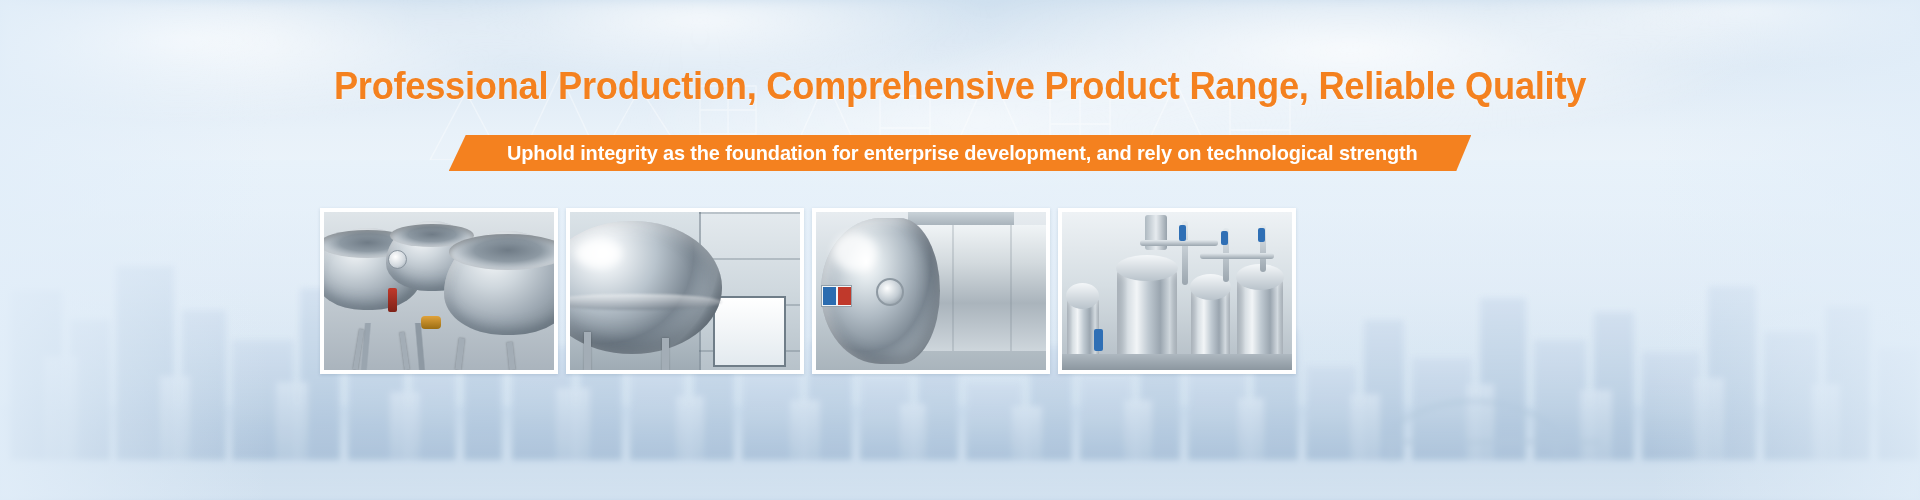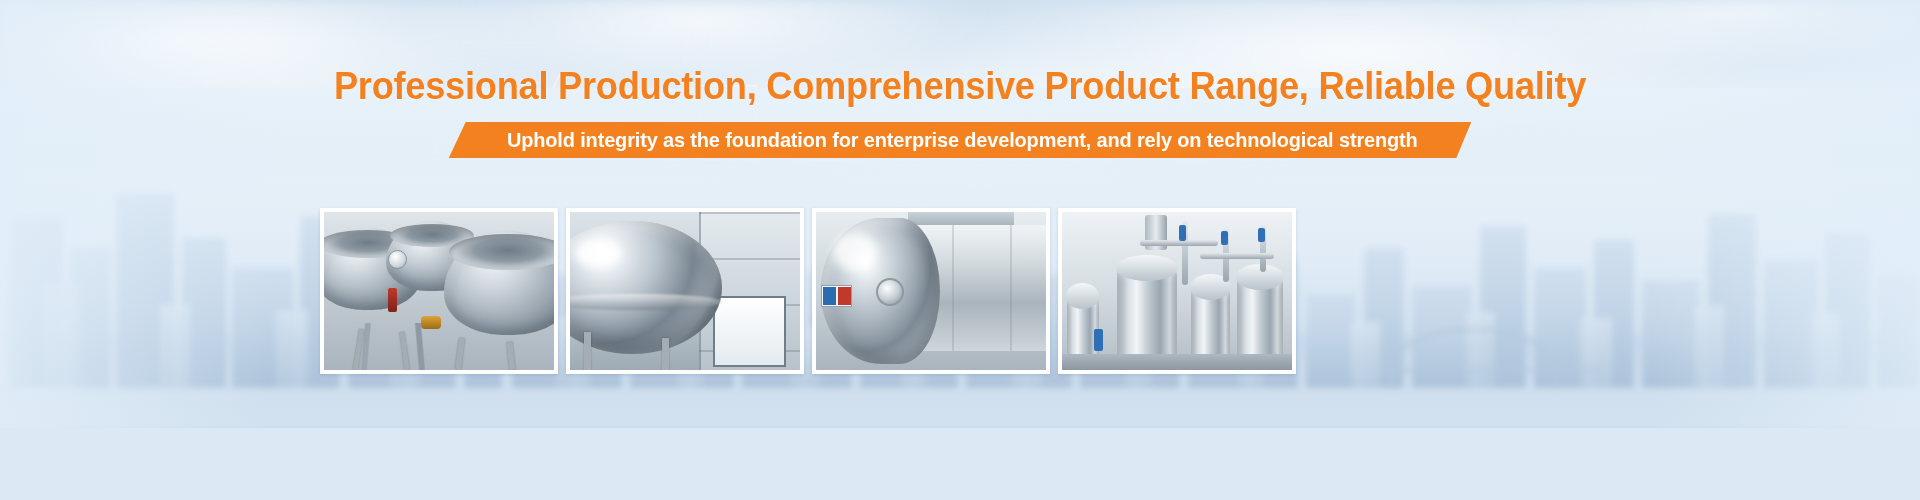--- a/index.html
+++ b/index.html
@@ -2,21 +2,21 @@
 <html><head>
 <meta charset="utf-8">
 <style>
   html,body{margin:0;padding:0;}
   body{
     width:1920px;height:500px;overflow:hidden;
     font-family:"Liberation Sans","DejaVu Sans",sans-serif;
     background:#dce9f5;
   }
   #banner{
-    position:relative;width:1920px;height:428px;overflow:hidden;
+    position:relative;width:1920px;height:500px;overflow:hidden;
   }
 
   
   .bg-sky{
     position:absolute;inset:0;
     background:
       linear-gradient(180deg,
         #cfe0ef 0%,
         #dbe8f4 10%,
         #e8f1f9 26%,
@@ -71,21 +71,21 @@
     letter-spacing:-0.3px;
     color:#F4811F;
     transform:scaleX(.93);
     transform-origin:center top;
     white-space:nowrap;
     text-shadow:0 1px 0 rgba(255,255,255,.55);
   }
 
   
   .ribbon-wrap{
-    position:absolute;left:0;top:120px;width:1920px;height:40px;
+    position:absolute;left:0;top:133px;width:1920px;height:40px;
     display:flex;align-items:center;justify-content:center;
   }
   .ribbon{
     position:relative;
     height:36px;
     display:flex;align-items:center;justify-content:center;
     padding:0 30px 0 34px;
     background:#F4811F;
     clip-path:polygon(17px 0, 100% 0, calc(100% - 15px) 100%, 0 100%);
     box-shadow:0 1px 2px rgba(120,80,20,.18);

